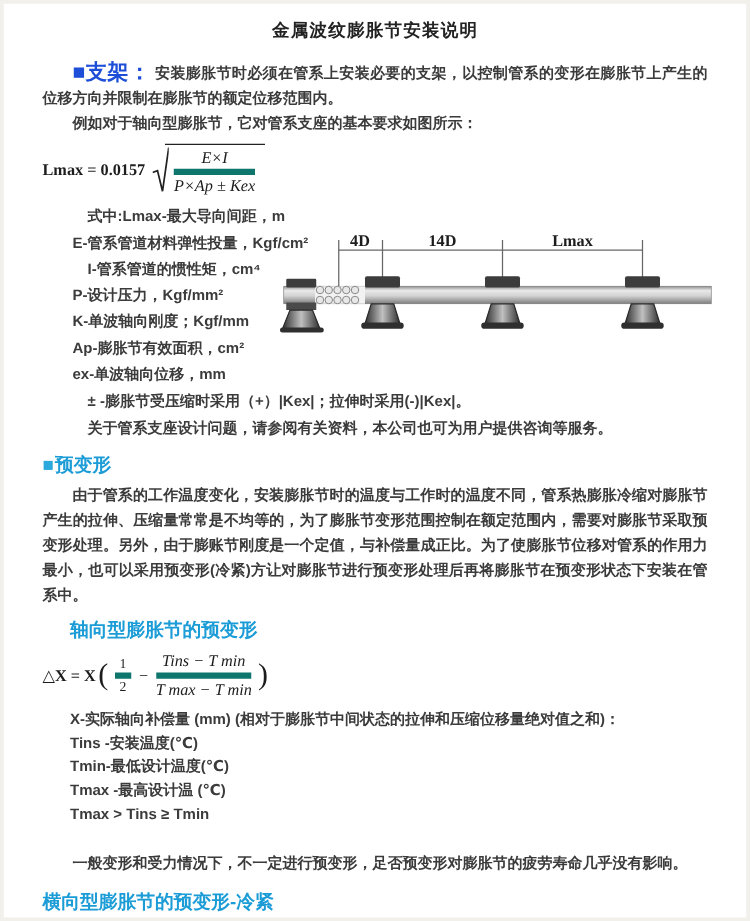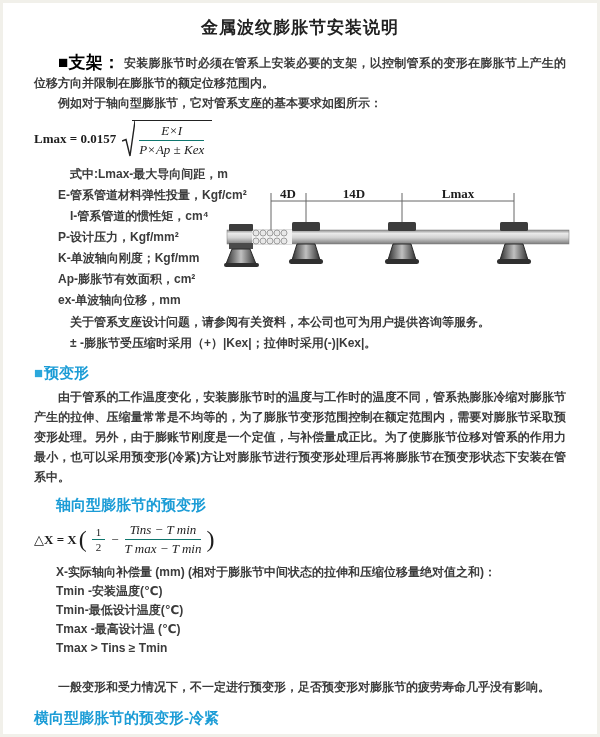--- a/index.html
+++ b/index.html
@@ -9,42 +9,42 @@
     box-sizing:border-box;
     background:#ffffff;
     box-shadow:inset 0 0 0 3px #f1f0ea;
     overflow:hidden;
     font-family:"Liberation Sans","DejaVu Sans",sans-serif;
     color:#3b3b3b;
     padding:10px 34px 0 34px;
   }
   .title{
     text-align:center;
-    font-size:17px;
+    font-size:14px;
     font-weight:bold;
     color:#222;
     margin:6px 0 14px 0;
     letter-spacing:1px;
   }
   .body-text{font-size:12px;line-height:20px;font-weight:600;text-align:justify;}
   .sec-label{
-    color:#000000;font-size:17px;font-weight:bold;vertical-align:-1px;
+    color:#1d4ed8;font-size:17px;font-weight:bold;vertical-align:-1px;
   }
   .sq{color:#2ba8dc;font-size:15px;margin-right:1px;}
   .indent{ text-indent:2em; }
   
   .formula{
     display:flex;align-items:center;
     font-family:"Liberation Serif","DejaVu Serif",serif;
     font-size:13px;color:#1d1d1d;margin:7px 0 6px 0;
   }
   .f-bold{font-weight:bold;}
   .f-it{font-style:italic;}
   .frac{display:inline-flex;flex-direction:column;text-align:center;vertical-align:middle;margin:0 3px;}
-  .frac .num{display:block;border-bottom:1px solid #0f766e;padding:0 4px 1px 4px;}
+  .frac .num{display:block;border-bottom:5px solid #0f766e;padding:0 4px 1px 4px;}
   .frac .den{display:block;padding-top:1px;}
   .sqrt{display:inline-flex;align-items:center;margin-left:6px;}
   .radicand{border-top:1.5px solid #222;padding:2px 5px 0 4px;margin-left:-3px;}
   .paren{font-size:24px;font-weight:400;line-height:1;margin:0 2px;transform:translateY(-1px);}
   .halffrac{font-size:11px;}
   
   .def-zone{position:relative;min-height:148px;}
   .def-line{font-size:12px;line-height:21px;font-weight:600;margin-left:36px;}
   .diagram{position:absolute;top:22px;right:-6px;width:348px;height:96px;}
   
@@ -155,22 +155,22 @@
         <rect x="161" y="73" width="34" height="5" rx="2.5" fill="#2f2f2f"></rect>
       </g>
       <g>
         <rect x="276" y="36" width="28" height="9" rx="1.5" fill="#3c3c3c"></rect>
         <polygon points="281,58 299,58 304,74 276,74" fill="url(#pedGrad)" stroke="#2a2a2a" stroke-width="1"></polygon>
         <rect x="273" y="73" width="34" height="5" rx="2.5" fill="#2f2f2f"></rect>
       </g>
     </svg>
   </div>
 
+  <div class="def-line">± -膨胀节受压缩时采用（+）|Kex|；拉伸时采用(-)|Kex|。</div>
   <div class="def-line">关于管系支座设计问题，请参阅有关资料，本公司也可为用户提供咨询等服务。</div>
-  <div class="def-line">± -膨胀节受压缩时采用（+）|Kex|；拉伸时采用(-)|Kex|。</div>
 
   <div class="h-blue">
     <span class="sq">■</span><span>预变形</span>
   </div>
   <div class="body-text indent">由于管系的工作温度变化，安装膨胀节时的温度与工作时的温度不同，管系热膨胀冷缩对膨胀节产生的拉伸、压缩量常常是不均等的，为了膨胀节变形范围控制在额定范围内，需要对膨胀节采取预变形处理。另外，由于膨账节刚度是一个定值，与补偿量成正比。为了使膨胀节位移对管系的作用力最小，也可以采用预变形(冷紧)方让对膨胀节进行预变形处理后再将膨胀节在预变形状态下安装在管系中。</div>
 
   <div class="h-sub">轴向型膨胀节的预变形</div>
 
   <div class="formula">
     <span class="f-bold">△X = X</span>
@@ -181,21 +181,21 @@
     </span>
     <span style="margin:0 3px;">−</span>
     <span class="frac">
       <span class="num f-it">Tins − T min</span>
       <span class="den f-it">T max − T min</span>
     </span>
     <span class="paren">)</span>
   </div>
 
   <div class="line-item">X-实际轴向补偿量 (mm) (相对于膨胀节中间状态的拉伸和压缩位移量绝对值之和)：</div>
-  <div class="line-item">Tmin -安装温度(℃)</div>
+  <div class="line-item">Tins -安装温度(℃)</div>
   <div class="line-item">Tmin-最低设计温度(℃)</div>
   <div class="line-item">Tmax -最高设计温 (℃)</div>
   <div class="line-item">Tmax &gt; Tins ≥ Tmin</div>
   <div class="note-line indent">一般变形和受力情况下，不一定进行预变形，足否预变形对膨胀节的疲劳寿命几乎没有影响。</div>
 
   <div class="h-blue" style="margin-top:12px;">横向型膨胀节的预变形-冷紧</div>
 
 </div>
 
 </body></html>

